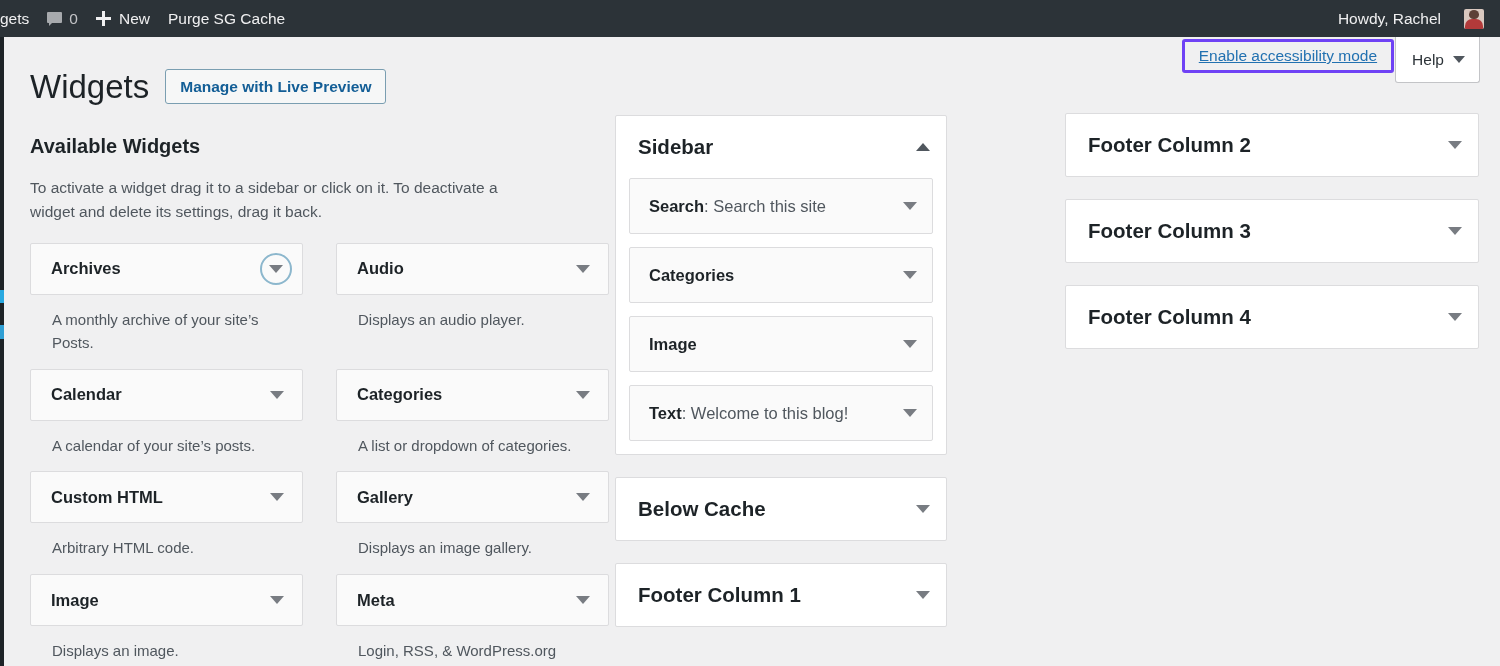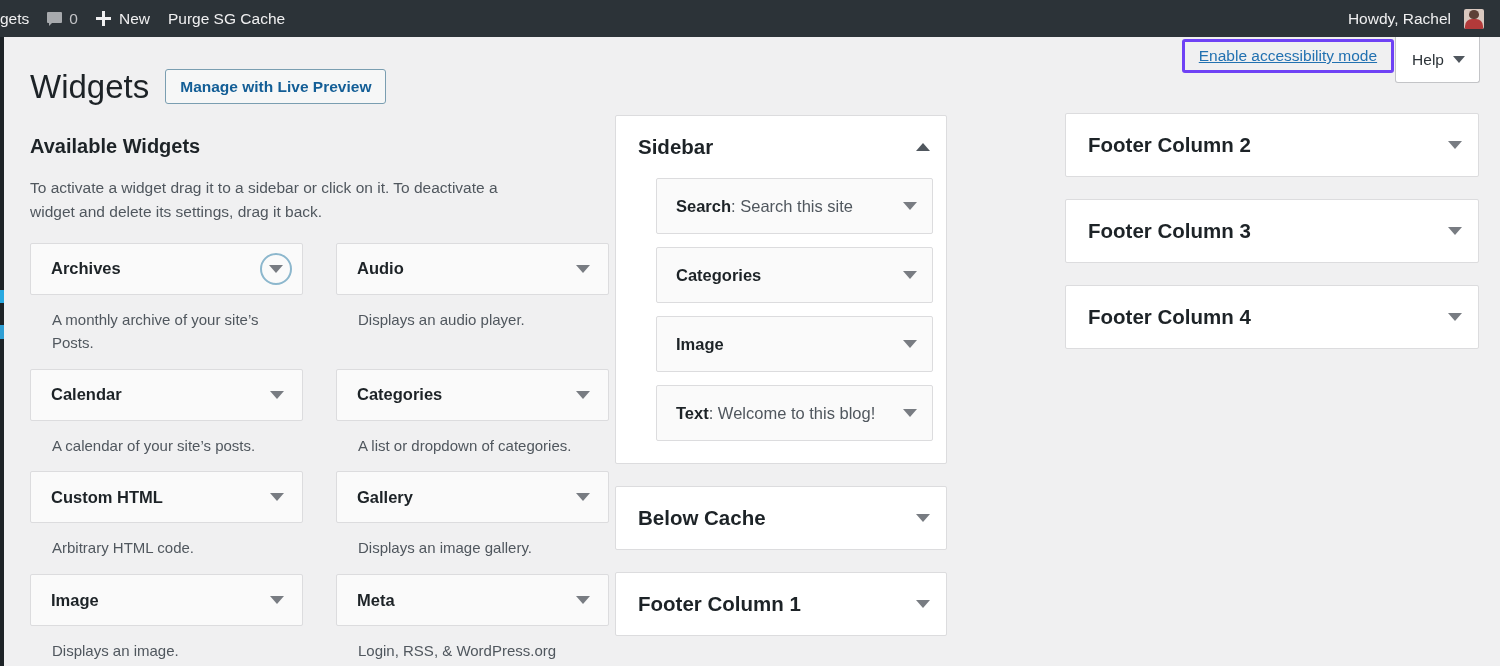--- a/index.html
+++ b/index.html
@@ -44,21 +44,21 @@
   .ab-right {
     margin-left: auto;
     display: flex;
     align-items: center;
     height: 37px;
     padding-right: 8px;
   }
   .ab-howdy {
     display: flex;
     align-items: center;
-    gap: 13px;
+    gap: 23px;
     color: #f0f0f1;
     font-size: 15.5px;
     padding: 0 8px;
     cursor: pointer;
     white-space: nowrap;
   }
   .avatar {
     width: 20px; height: 20px;
     border-radius: 2px;
     background: #d9c8bf;
@@ -336,22 +336,21 @@
     flex: none;
   }
   .caret-sm-up {
     width: 0; height: 0;
     border-left: 7px solid transparent;
     border-right: 7px solid transparent;
     border-bottom: 8px solid #50575e;
     flex: none;
   }
   .panel-body {
-    padding: 0 13px 22px 13px;
-    margin-left: 27px;
+    padding: 0 13px 13px 13px;
   }
   .inner-widget {
     background: #fafafa;
     border: 1px solid #dcdcde;
     border-radius: 2px;
     height: 56px;
     display: flex;
     align-items: center;
     padding: 0 15px 0 19px;
     margin-bottom: 13px;

